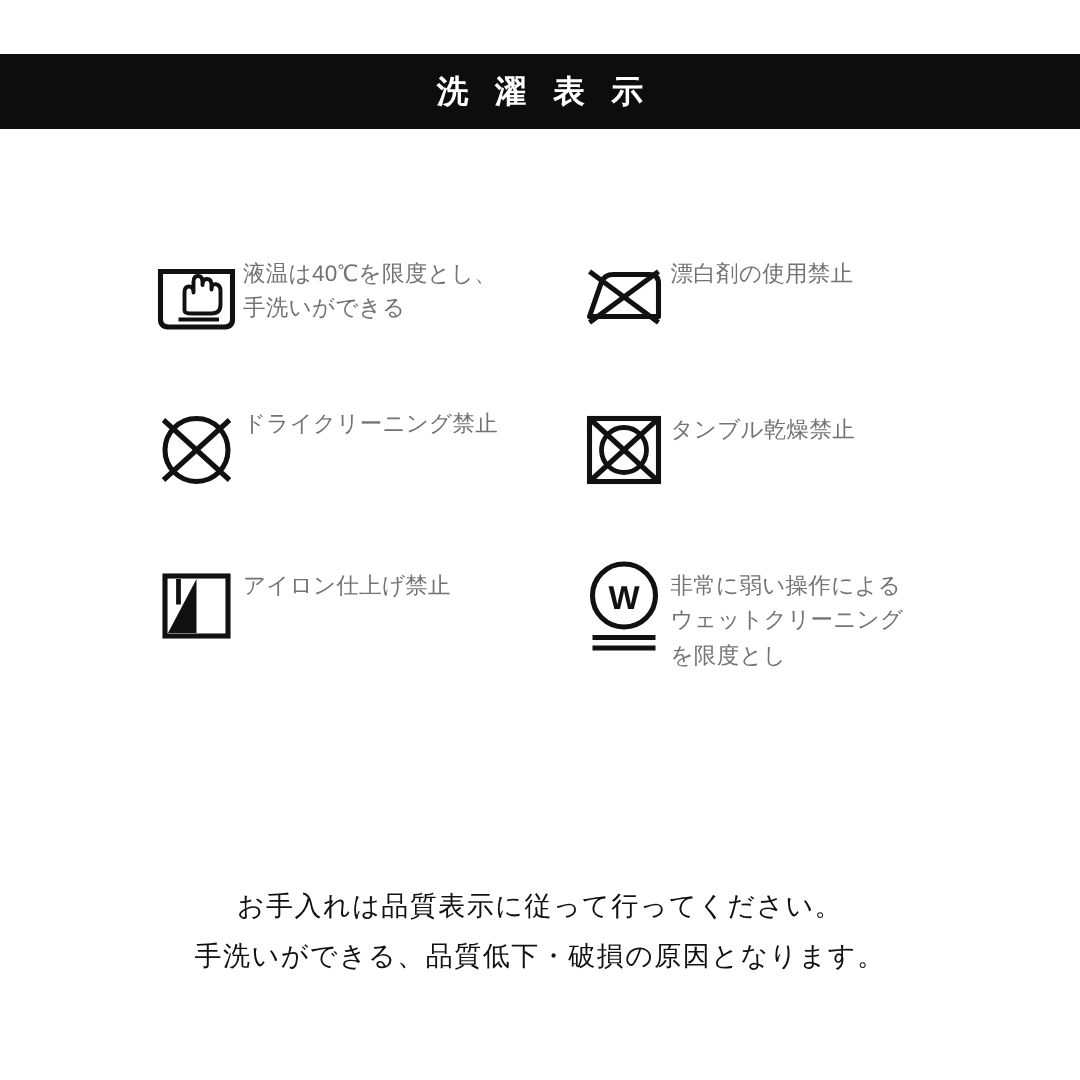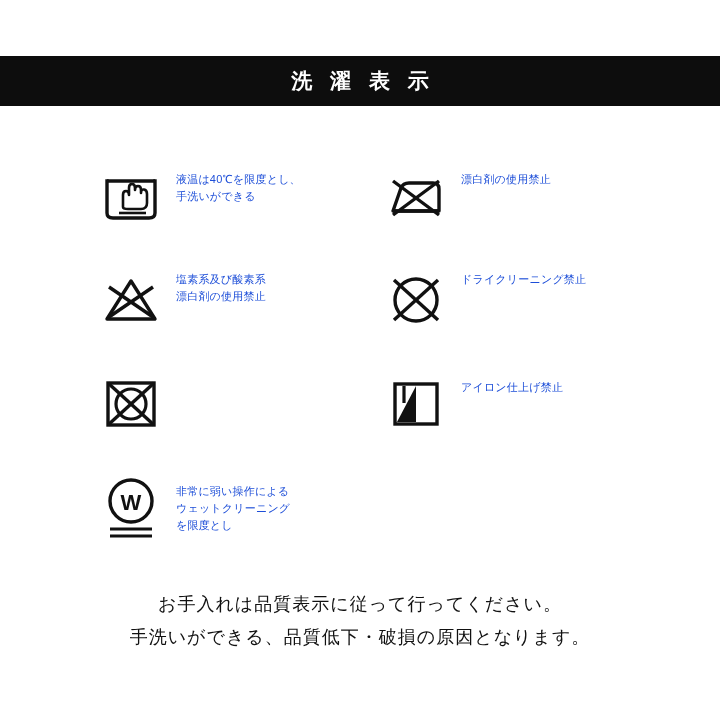--- a/index.html
+++ b/index.html
@@ -25,21 +25,20 @@
   .header-band {
     position: absolute;
     left: 0;
     top: 36px;
     width: 720px;
     height: 50px;
     background: #0d0d0d;
     display: flex;
     align-items: center;
     justify-content: center;
-    margin-top: 20px;
   }
   .header-title {
     color: #ffffff;
     font-size: 21px;
     letter-spacing: 6px;
     font-weight: 700;
     text-indent: 6px;
   }
 
   
@@ -62,24 +61,23 @@
   .sym {
     width: 62px;
     height: 62px;
     flex: 0 0 62px;
     display: flex;
     align-items: center;
     justify-content: center;
   }
   .sym svg { display: block; }
   .cap {
-    margin-left: 14px;
-    font-size: 11px;
+    font-size: 15px;
     line-height: 1.55;
-    color: #1d4ed8;
+    color: #737373;
     padding-top: 6px;
     white-space: pre-line;
     letter-spacing: 0.2px;
   }
   .row2 .cap { padding-top: 2px; }
 
   
   .footer {
     position: absolute;
     left: 0;
@@ -128,31 +126,20 @@
         <svg width="58" height="54" viewBox="0 0 58 54">
           <path d="M6 42 L14 19 Q16 14 22 14 L46 14 Q52 14 52 20 L52 42 Z" fill="none" stroke="#111" stroke-width="3.4" stroke-linejoin="round"></path>
           <line x1="6" y1="42" x2="52" y2="42" stroke="#111" stroke-width="3.4"></line>
           <line x1="6" y1="12" x2="52" y2="46" stroke="#111" stroke-width="3.4"></line>
           <line x1="52" y1="12" x2="6" y2="46" stroke="#111" stroke-width="3.4"></line>
         </svg>
       </div>
       <div class="cap">漂白剤の使用禁止</div>
     </div>
 
-    <div class="cell row2">
-      <div class="sym">
-        <svg width="58" height="54" viewBox="0 0 58 54">
-          <path d="M29 8 L53 46 L5 46 Z" fill="none" stroke="#111" stroke-width="3.4" stroke-linejoin="round"></path>
-          <line x1="7" y1="14" x2="51" y2="44" stroke="#111" stroke-width="3.4"></line>
-          <line x1="51" y1="14" x2="7" y2="44" stroke="#111" stroke-width="3.4"></line>
-        </svg>
-      </div>
-      <div class="cap">塩素系及び酸素系
-漂白剤の使用禁止</div>
-    </div>
 
     <div class="cell row2">
       <div class="sym">
         <svg width="58" height="54" viewBox="0 0 58 54">
           <circle cx="29" cy="27" r="21" fill="none" stroke="#111" stroke-width="3.4"></circle>
           <line x1="7" y1="7" x2="51" y2="47" stroke="#111" stroke-width="3.4"></line>
           <line x1="51" y1="7" x2="7" y2="47" stroke="#111" stroke-width="3.4"></line>
         </svg>
       </div>
       <div class="cap">ドライクリーニング禁止</div>
@@ -160,20 +147,21 @@
 
     <div class="cell">
       <div class="sym">
         <svg width="58" height="54" viewBox="0 0 58 54">
           <rect x="6" y="6" width="46" height="42" fill="none" stroke="#111" stroke-width="3.4"></rect>
           <circle cx="29" cy="27" r="15" fill="none" stroke="#111" stroke-width="3.2"></circle>
           <line x1="6" y1="6" x2="52" y2="48" stroke="#111" stroke-width="3.4"></line>
           <line x1="52" y1="6" x2="6" y2="48" stroke="#111" stroke-width="3.4"></line>
         </svg>
       </div>
+      <div class="cap">タンブル乾燥禁止</div>
     </div>
 
     <div class="cell">
       <div class="sym">
         <svg width="58" height="54" viewBox="0 0 58 54">
           <rect x="8" y="7" width="42" height="40" fill="none" stroke="#111" stroke-width="3.4"></rect>
           <line x1="17" y1="9" x2="17" y2="26" stroke="#111" stroke-width="3.2"></line>
           <path d="M10 45 L29 9 L29 45 Z" fill="#111" stroke="none"></path>
         </svg>
       </div>

